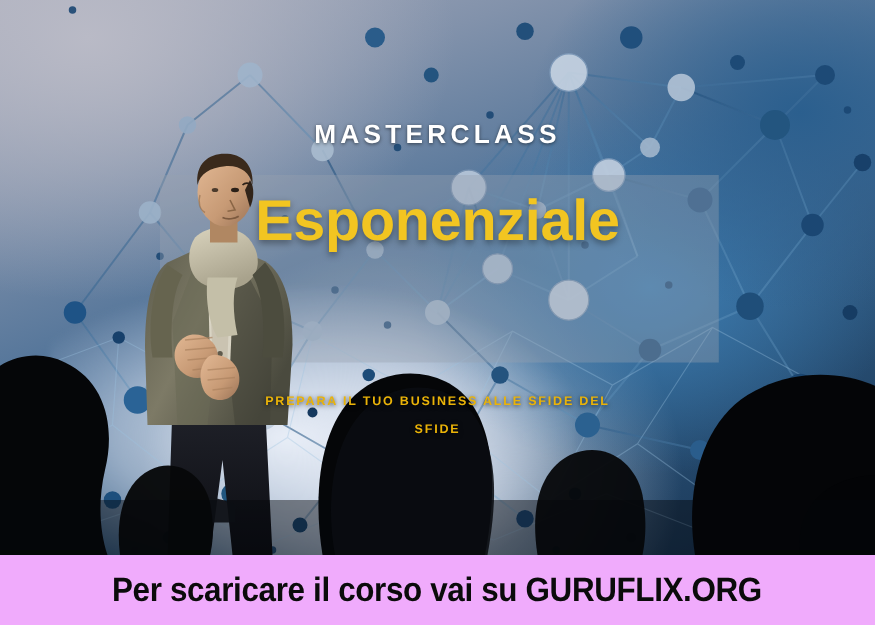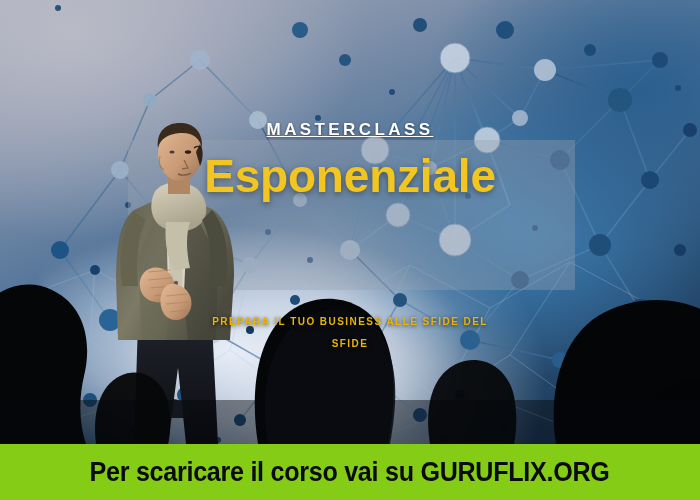--- a/index.html
+++ b/index.html
@@ -59,29 +59,28 @@
 
   
   .speaker { position: absolute; left: 108px; top: 118px; width: 150px; height: 326px; }
 
   
   .sil { position: absolute; bottom: 0; }
 
   
   .masterclass {
     position: absolute;
-    left: 0; top: 120px;
+    left: 0; top: 96px;
     width: 700px;
     text-align: center;
     color: #ffffff;
-    font-size: 17px;
+    font-size: 21px;
     font-weight: bold;
     letter-spacing: 3.4px;
     text-shadow: 0 1px 3px rgba(0,0,0,0.55);
-    text-decoration: underline;
   }
   .title-wrap {
     position: absolute;
     left: 0; top: 148px;
     width: 700px;
     text-align: center;
   }
   .title-line {
     color: #f2c521;
     font-size: 46px;
@@ -103,21 +102,21 @@
     letter-spacing: 1.45px;
     line-height: 22px;
     text-shadow: 0 1px 4px rgba(0,0,0,0.75);
   }
 
   
   .banner {
     position: absolute;
     left: 0; top: 444px;
     width: 700px; height: 56px;
-    background: #84cc16;
+    background: #f0abfc;
     display: flex;
     align-items: center;
     justify-content: center;
   }
   .banner-text {
     color: #0b0b0b;
     font-size: 27px;
     font-weight: bold;
     white-space: nowrap;
     transform: scaleX(0.93);

